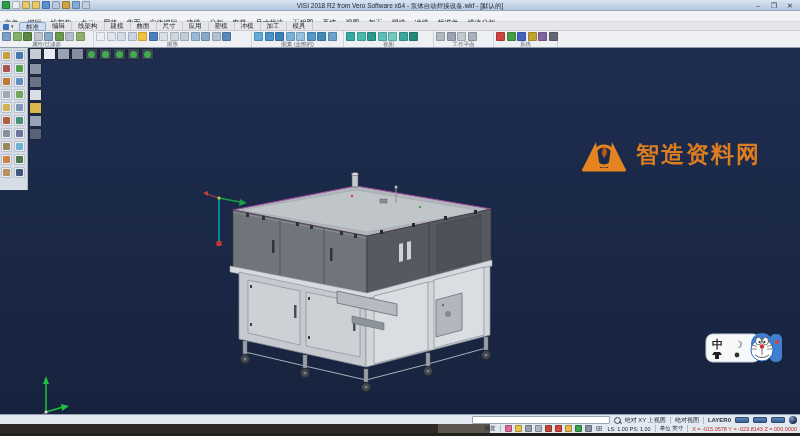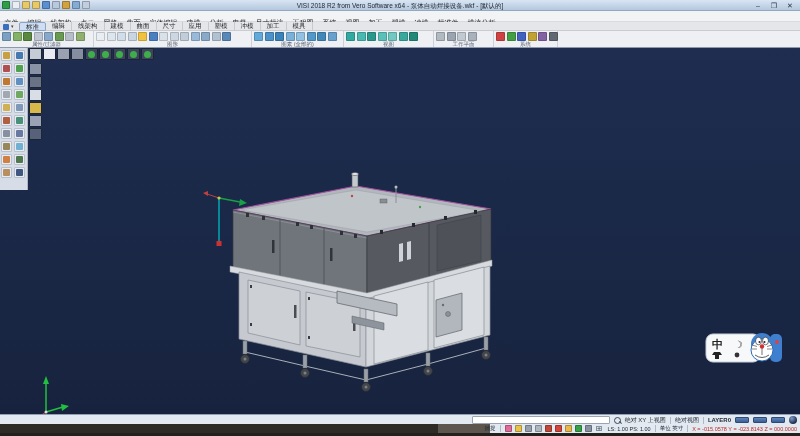--- a/index.html
+++ b/index.html
@@ -170,20 +170,30 @@
     <g>
       <line x1="46" y1="412" x2="46" y2="382" stroke="#22c040" stroke-width="1.5"></line>
       <polygon points="43,384 46,376 49,384" fill="#22c040"></polygon>
       <line x1="46" y1="412" x2="63" y2="407" stroke="#22c040" stroke-width="1.5"></line>
       <polygon points="61,404 69,406 62,411" fill="#22c040"></polygon>
       <line x1="46" y1="412" x2="40" y2="416" stroke="#c04040" stroke-width="1"></line>
       <circle cx="46" cy="412" r="1.5" fill="#dddddd"></circle>
     </g>
   </svg>
 
+  <div id="watermark" class="abs">
+    <svg width="48" height="40" viewBox="0 0 48 40">
+      <polygon points="3,34 16,8 20,34" fill="#f08a20"></polygon>
+      <polygon points="45,34 32,8 28,34" fill="#f08a20"></polygon>
+      <circle cx="24" cy="22" r="10" fill="none" stroke="#f08a20" stroke-width="3"></circle>
+      <path d="M24,12 q6,6 0,12 q-4,-5 0,-12" fill="#c05a10"></path>
+      <rect x="2" y="34" width="44" height="3.5" rx="1.5" fill="#f08a20"></rect>
+    </svg>
+    <span id="wmtext">智造资料网</span>
+  </div>
 
   <div id="ime" class="abs">
     <svg width="80" height="40" viewBox="0 0 80 40">
       <rect x="66" y="6" width="12" height="28" rx="5" fill="#3f7fd0"></rect>
       <circle cx="73" cy="14" r="2" fill="#e04040"></circle>
       <rect x="2" y="6" width="54" height="28" rx="7" fill="#f6f8fa" stroke="#c8d0da"></rect>
       <text x="8" y="20" font-size="11" font-weight="bold" fill="#222">中</text>
       <text x="30" y="20" font-size="10" fill="#222">☽</text>
       <polygon points="10,24 16,24 18,27 15,27 15,31 11,31 11,27 8,27" fill="#222"></polygon>
       <circle cx="33" cy="27" r="2.4" fill="#333"></circle>

